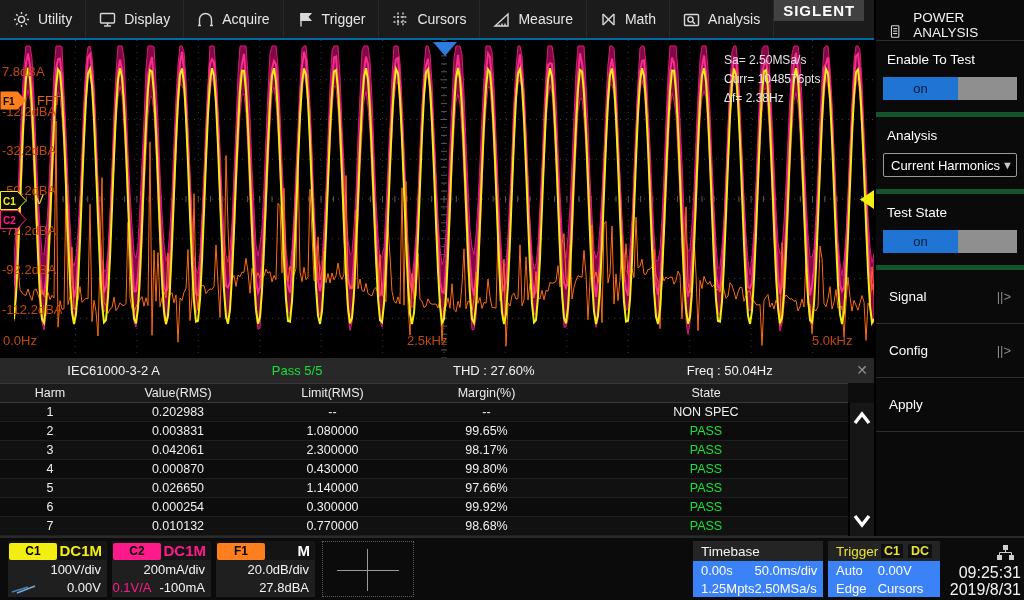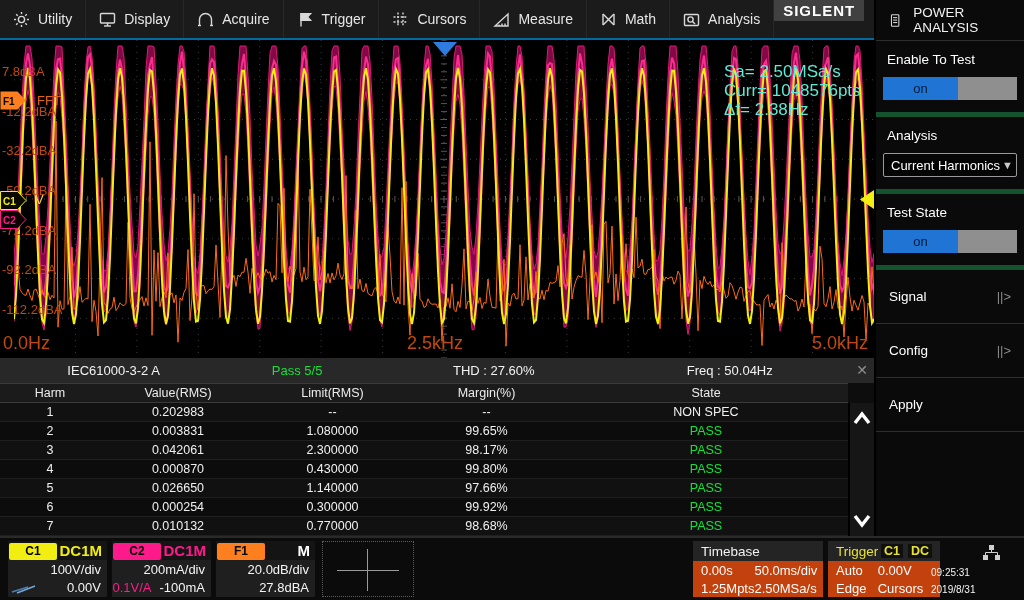--- a/index.html
+++ b/index.html
@@ -8,38 +8,38 @@
   .menubar{position:absolute;left:0;top:0;width:874px;height:40px;background:#1b1b1b;display:flex;align-items:stretch;box-sizing:border-box;border-bottom:2px solid #0369a1}
   .menu-item{display:flex;align-items:center;gap:8px;padding:0 13px;border-right:1px solid #282828;font-size:14px;color:#e6e6e6;cursor:default;flex:0 0 auto}
   .menu-item svg{width:17px;height:17px;stroke:#d8d8d8;fill:none;stroke-width:1.4}
   .logo-block{margin-left:auto;display:flex;flex-direction:row;width:192px;flex:0 0 auto}
   .logo-row{display:flex;align-items:center;height:21px}
   .brand{background:#414141;color:#fff;font-weight:bold;font-size:15px;padding:0 9px;letter-spacing:1px;line-height:21px}
   .trig{color:#35e0e0;font-size:13px;margin-left:12px}
   .freq-readout{height:19px;background:#060606;color:#efefef;font-size:13px;text-align:center;line-height:19px}
   
   .sidebar{position:absolute;left:874px;top:0;width:150px;height:536px;background:#0a0a0a;border-left:2px solid #000;box-sizing:border-box}
-  .sb-title{height:40px;display:flex;align-items:center;gap:12px;padding:0 13px;font-size:13.5px;color:#f2f2f2;border-bottom:1px solid #2e2e2e}
+  .sb-title{height:40px;display:flex;align-items:flex-end;gap:12px;padding:0 13px;font-size:13.5px;color:#f2f2f2;border-bottom:1px solid #2e2e2e}
   .sb-title svg{width:15px;height:17px;stroke:#d5d5d5;fill:none;stroke-width:1.3}
   .sb-sec{border-bottom:5px solid #14532d;padding:11px 7px 12px 7px}
   .sb-label{font-size:13.5px;color:#fff;margin:0 0 10px 4px}
   .toggle{height:23px;display:flex;width:134px;margin:0 auto;cursor:pointer}
   .toggle .t-on{flex:0 0 56%;background:#1f74d4;color:#051c3a;display:flex;align-items:center;justify-content:center;font-size:13px}
   .toggle .t-off{flex:1;background:#8f8f8f}
   .dropdown{height:24px;border:1.5px solid #9a9a9a;border-radius:2px;background:#050505;display:flex;align-items:center;justify-content:space-between;padding:0 5px 0 7px;font-size:13px;color:#fff;width:134px;margin:0 auto;box-sizing:border-box;cursor:pointer;white-space:nowrap}
   .chev{color:#c9c9c9;font-size:11px;margin-left:2px}
   .sb-row{display:flex;justify-content:space-between;align-items:center;padding:19px 13px;font-size:13.5px;color:#fff;border-bottom:1px solid #2e2e2e;cursor:pointer}
   .sub-arrow{color:#8a8a8a;font-size:13px;letter-spacing:0}
   
   .wave{position:absolute;left:0;top:40px;width:874px;height:318px;background:#000;overflow:hidden}
   #graticule{position:absolute;left:14px;top:0}
   .dbl{position:absolute;font-size:13px;color:#c2490b;left:2px;white-space:nowrap}
-  .freql{position:absolute;font-size:18px;color:#c2490b;white-space:nowrap}
+  .freql{position:absolute;font-size:13px;color:#c2490b;white-space:nowrap}
   .fft-label{position:absolute;left:37px;top:53px;font-size:13px;color:#e0640f}
-  .redinfo{position:absolute;left:724px;top:22px;font-size:17px;color:#5eead4;line-height:19px;white-space:nowrap}
+  .redinfo{position:absolute;left:724px;top:11px;font-size:12px;color:#e5e5e5;line-height:19px;white-space:nowrap}
   .trig-pos{position:absolute;left:433px;top:2px;width:0;height:0;border-left:12px solid transparent;border-right:12px solid transparent;border-top:14px solid #2e7ce0}
   .chan-marker{position:absolute;left:0}
   .trig-level{position:absolute;left:860px;top:150px}
   .c1-unit{position:absolute;left:35px;top:152px;color:#e6dc4a;font-size:13px}
   
   .meas{position:absolute;left:0;top:358px;width:874px;height:178px;background:#0d0d0d}
   .meas-title{height:25px;background:#282828;display:flex;align-items:center;font-size:13px;position:relative}
   .mt-cell{text-align:center}
   .mt-name{width:26%;color:#f2f2f2}
   .mt-pass{width:16%;color:#17e03a}
@@ -64,26 +64,26 @@
   .coup{font-size:15px;font-weight:bold}
   .ch-b{padding:1px 6px 0 4px;text-align:right;font-size:13px;color:#f4f4f4;line-height:18px;position:relative}
   .ch-b .row2{display:flex;justify-content:flex-end;gap:8px}
   .probe{color:#ff1a8c}
   .probe-icon{position:absolute;left:3px;bottom:3px}
   .plus-box{position:absolute;left:322px;top:3px;width:92px;height:56px;border:1px dotted #5d5d5d;box-sizing:border-box}
   .cross-h{position:absolute;left:14px;top:28px;width:62px;height:1px;background:#9a9a9a}
   .cross-v{position:absolute;left:44px;top:7px;width:1px;height:42px;background:#9a9a9a}
   .tb-box{position:absolute;top:3px;height:56px;background:#242424;cursor:pointer}
   .tb-h{height:20px;padding:0 8px;font-size:13.5px;display:flex;justify-content:space-between;align-items:center;color:#f2f2f2}
-  .tb-vals{background:#c2410c;height:36px;display:grid;grid-template-columns:1fr 1.3fr;padding:0 8px;font-size:13px;align-items:center;color:#fdfdfd}
+  .tb-vals{background:#3b82f6;height:36px;display:grid;grid-template-columns:1fr 1.3fr;padding:0 8px;font-size:13px;align-items:center;color:#fdfdfd}
   .tb-vals .r{}
   .trg-h{color:#e8e332}
   .trg-src{display:flex;gap:5px}
   .trg-chip{background:#101010;color:#e8e332;font-size:12.5px;padding:0 3px;font-weight:bold}
-  .clock{position:absolute;right:17px;top:3px;width:76px;height:56px;text-align:left;font-size:10px;line-height:17px;color:#f4f4f4}
+  .clock{position:absolute;right:3px;top:3px;width:76px;height:56px;text-align:right;font-size:16px;line-height:17px;color:#f4f4f4}
   .lan{height:20px;display:flex;justify-content:flex-end;padding:3px 6px 0 0}
 </style>
 </head>
 <body>
 
 <div class="menubar">
   <div class="menu-item">
     <svg viewBox="0 0 17 17">
         <circle cx="8.5" cy="8.5" r="3.1"></circle>
         <line x1="8.5" y1="1" x2="8.5" y2="16"></line>

